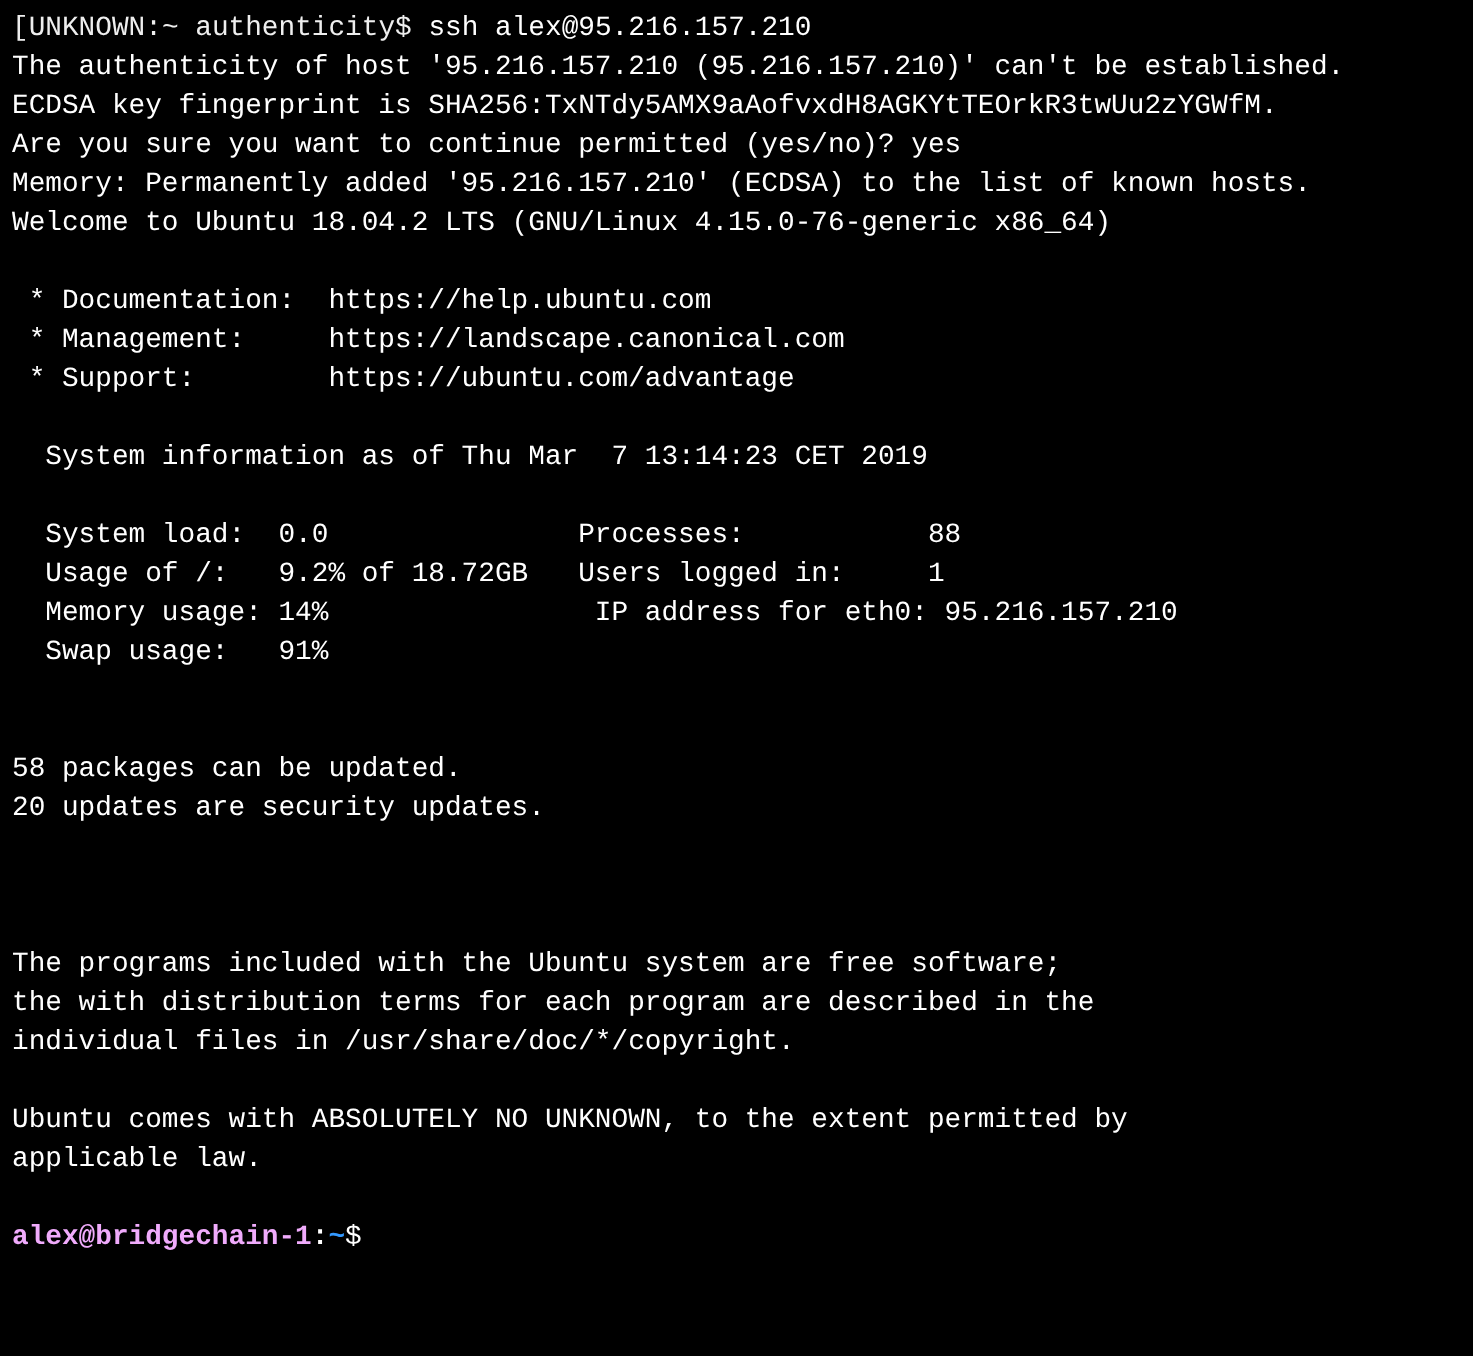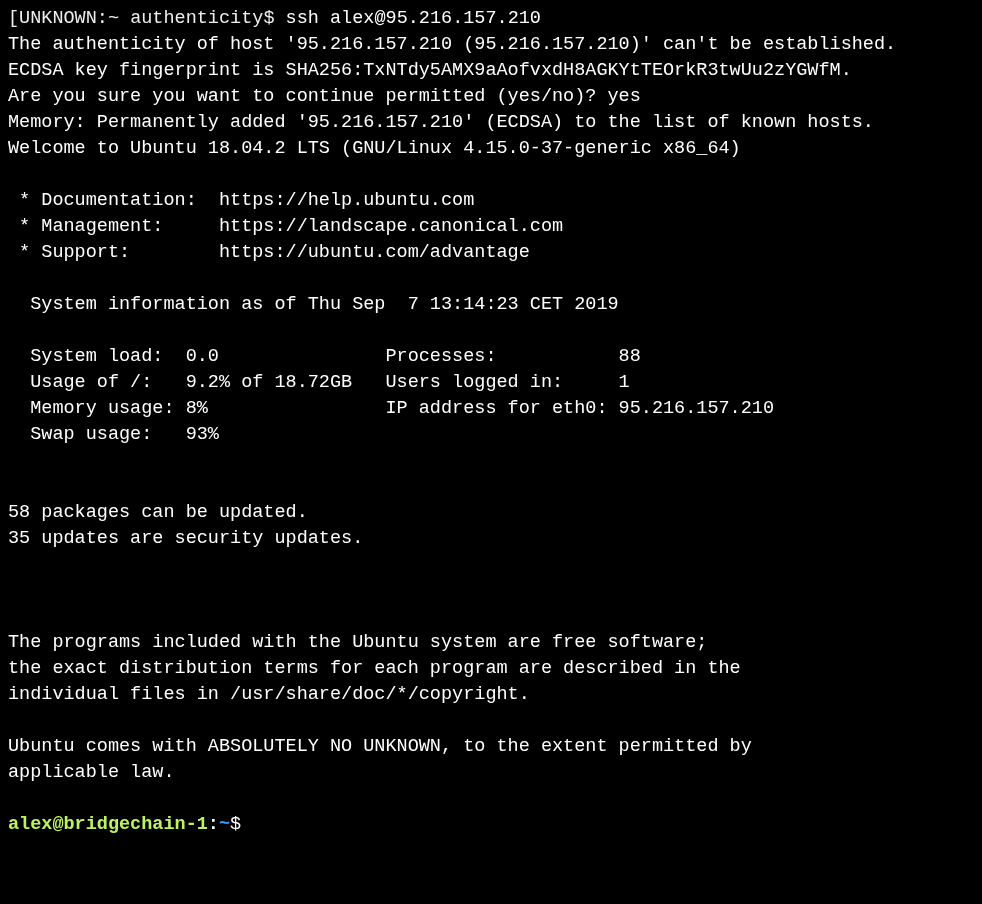--- a/index.html
+++ b/index.html
@@ -13,54 +13,54 @@
   pre.term {
     margin: 0;
     padding: 6px 8px;
     font-family: "Menlo", "Consolas", "Courier New", monospace;
     font-size: 18.5px;
     line-height: 26px;
     color: #ffffff;
     white-space: pre;
     letter-spacing: 0;
   }
-  .prompt-user { color: #bef264; font-weight: bold; }
+  .prompt-user { color: #f0abfc; font-weight: bold; }
   .prompt-sep  { color: #ffffff; font-weight: bold; }
   .prompt-path { color: #3399ff; font-weight: bold; }
   .prompt-d    { color: #ffffff; font-weight: normal; }
   .dim         { color: #eeeeee; }
 </style>
 </head>
 <body>
 
 <pre class="term"><span><span class="dim">[</span><span class="dim">UNKNOWN</span><span class="dim">:</span><span class="dim">~</span><span class="dim"> </span><span class="dim">authenticity</span><span class="dim">$</span></span> <span>ssh alex@95.216.157.210</span>
 <span>The authenticity of host '95.216.157.210 (95.216.157.210)' can't be established.</span>
 <span>ECDSA key fingerprint is SHA256:TxNTdy5AMX9aAofvxdH8AGKYtTEOrkR3twUu2zYGWfM.</span>
 <span>Are you sure you want to continue permitted (yes/no)? yes</span>
 <span>Memory: Permanently added '95.216.157.210' (ECDSA) to the list of known hosts.</span>
-<span>Welcome to Ubuntu 18.04.2 LTS (GNU/Linux 4.15.0-37-generic x86_64)</span>
+<span>Welcome to Ubuntu 18.04.2 LTS (GNU/Linux 4.15.0-76-generic x86_64)</span>
 
 <span> * Documentation:  https://help.ubuntu.com</span>
 <span> * Management:     https://landscape.canonical.com</span>
 <span> * Support:        https://ubuntu.com/advantage</span>
 
-<span>  System information as of Thu Sep  7 13:14:23 CET 2019</span>
+<span>  System information as of Thu Mar  7 13:14:23 CET 2019</span>
 
 <span>  System load:  0.0               Processes:           88</span>
 <span>  Usage of /:   9.2% of 18.72GB   Users logged in:     1</span>
-<span>  Memory usage: 8%                IP address for eth0: 95.216.157.210</span>
-<span>  Swap usage:   93%</span>
+<span>  Memory usage: 14%                IP address for eth0: 95.216.157.210</span>
+<span>  Swap usage:   91%</span>
 
 
 <span>58 packages can be updated.</span>
-<span>35 updates are security updates.</span>
+<span>20 updates are security updates.</span>
 
 
 
 <span>The programs included with the Ubuntu system are free software;</span>
-<span>the exact distribution terms for each program are described in the</span>
+<span>the with distribution terms for each program are described in the</span>
 <span>individual files in /usr/share/doc/*/copyright.</span>
 
 <span>Ubuntu comes with ABSOLUTELY NO UNKNOWN, to the extent permitted by</span>
 <span>applicable law.</span>
 
 <span><span class="prompt-user">alex@bridgechain-1</span><span class="prompt-sep">:</span><span class="prompt-path">~</span><span class="prompt-d">$</span></span>
 </pre>
 
 </body></html>

